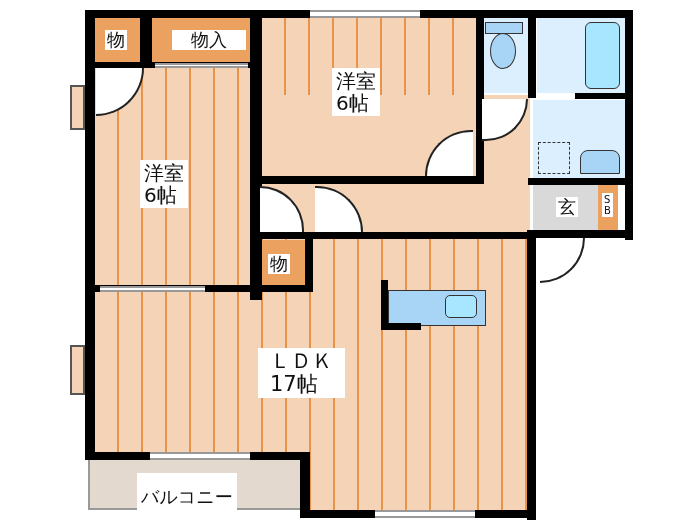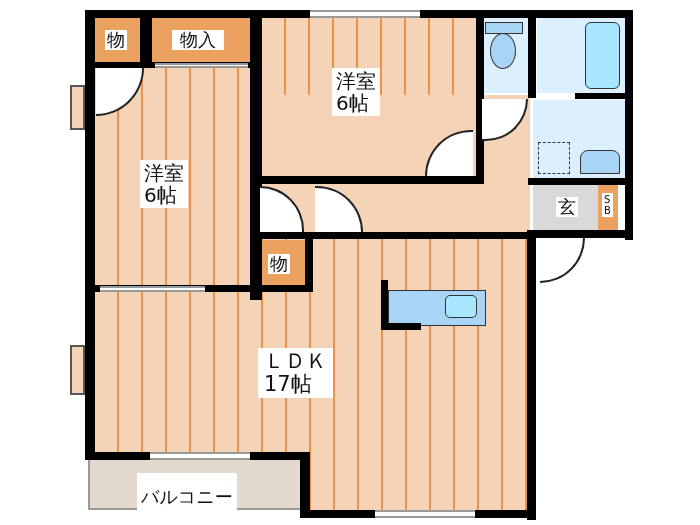--- a/index.html
+++ b/index.html
@@ -75,24 +75,24 @@
 <div class="abs" style="left:70px;top:345px;width:15px;height:50px;background:#f4d3b6;border:2px solid #555;box-sizing:border-box;"></div>
 
 <div class="door" style="left:96px;top:68px;width:48px;height:48px;border-radius:0 0 48px 0;border-left:none;border-top:none;"></div>
 <div class="door" style="left:425px;top:130px;width:48px;height:46px;border-radius:46px 0 0 0;border-right:none;border-bottom:none;"></div>
 <div class="door" style="left:482px;top:99px;width:46px;height:42px;border-radius:0 0 42px 0;border-left:none;border-top:none;"></div>
 <div class="door" style="left:260px;top:186px;width:44px;height:46px;border-radius:0 46px 0 0;border-left:none;border-bottom:none;"></div>
 <div class="door" style="left:315px;top:186px;width:48px;height:46px;border-radius:0 46px 0 0;border-left:none;border-bottom:none;"></div>
 <div class="door" style="left:540px;top:238px;width:45px;height:45px;border-radius:0 0 45px 0;border-left:none;border-top:none;"></div>
 
 <div class="label" style="left:105px;top:30px;font-size:18px;padding:0 2px;">物</div>
-<div class="label" style="left:172px;top:30px;font-size:18px;padding:0 8px;">物入</div>
+<div class="label" style="left:172px;top:30px;font-size:18px;padding:0 19px;">物入</div>
 <div class="label" style="left:140px;top:160px;font-size:20px;padding:2px 4px;">洋室
 6帖</div>
 <div class="label" style="left:332px;top:68px;font-size:20px;padding:2px 4px;">洋室
 6帖</div>
 <div class="label" style="left:268px;top:254px;font-size:18px;padding:0 2px;">物</div>
-<div class="label" style="left:258px;top:348px;font-size:21px;padding:2px 6px;">ＬＤＫ
+<div class="label" style="left:258px;top:348px;font-size:21px;padding:2px 12px;">ＬＤＫ
 17帖</div>
 <div class="label" style="left:137px;top:473px;font-size:18px;padding:14px 4px;">バルコニー</div>
 <div class="label" style="left:556px;top:197px;font-size:18px;padding:0 2px;">玄</div>
 <div class="label" style="left:602px;top:193px;font-size:10px;padding:1px 2px;">S
 B</div>
 
 </body></html>

